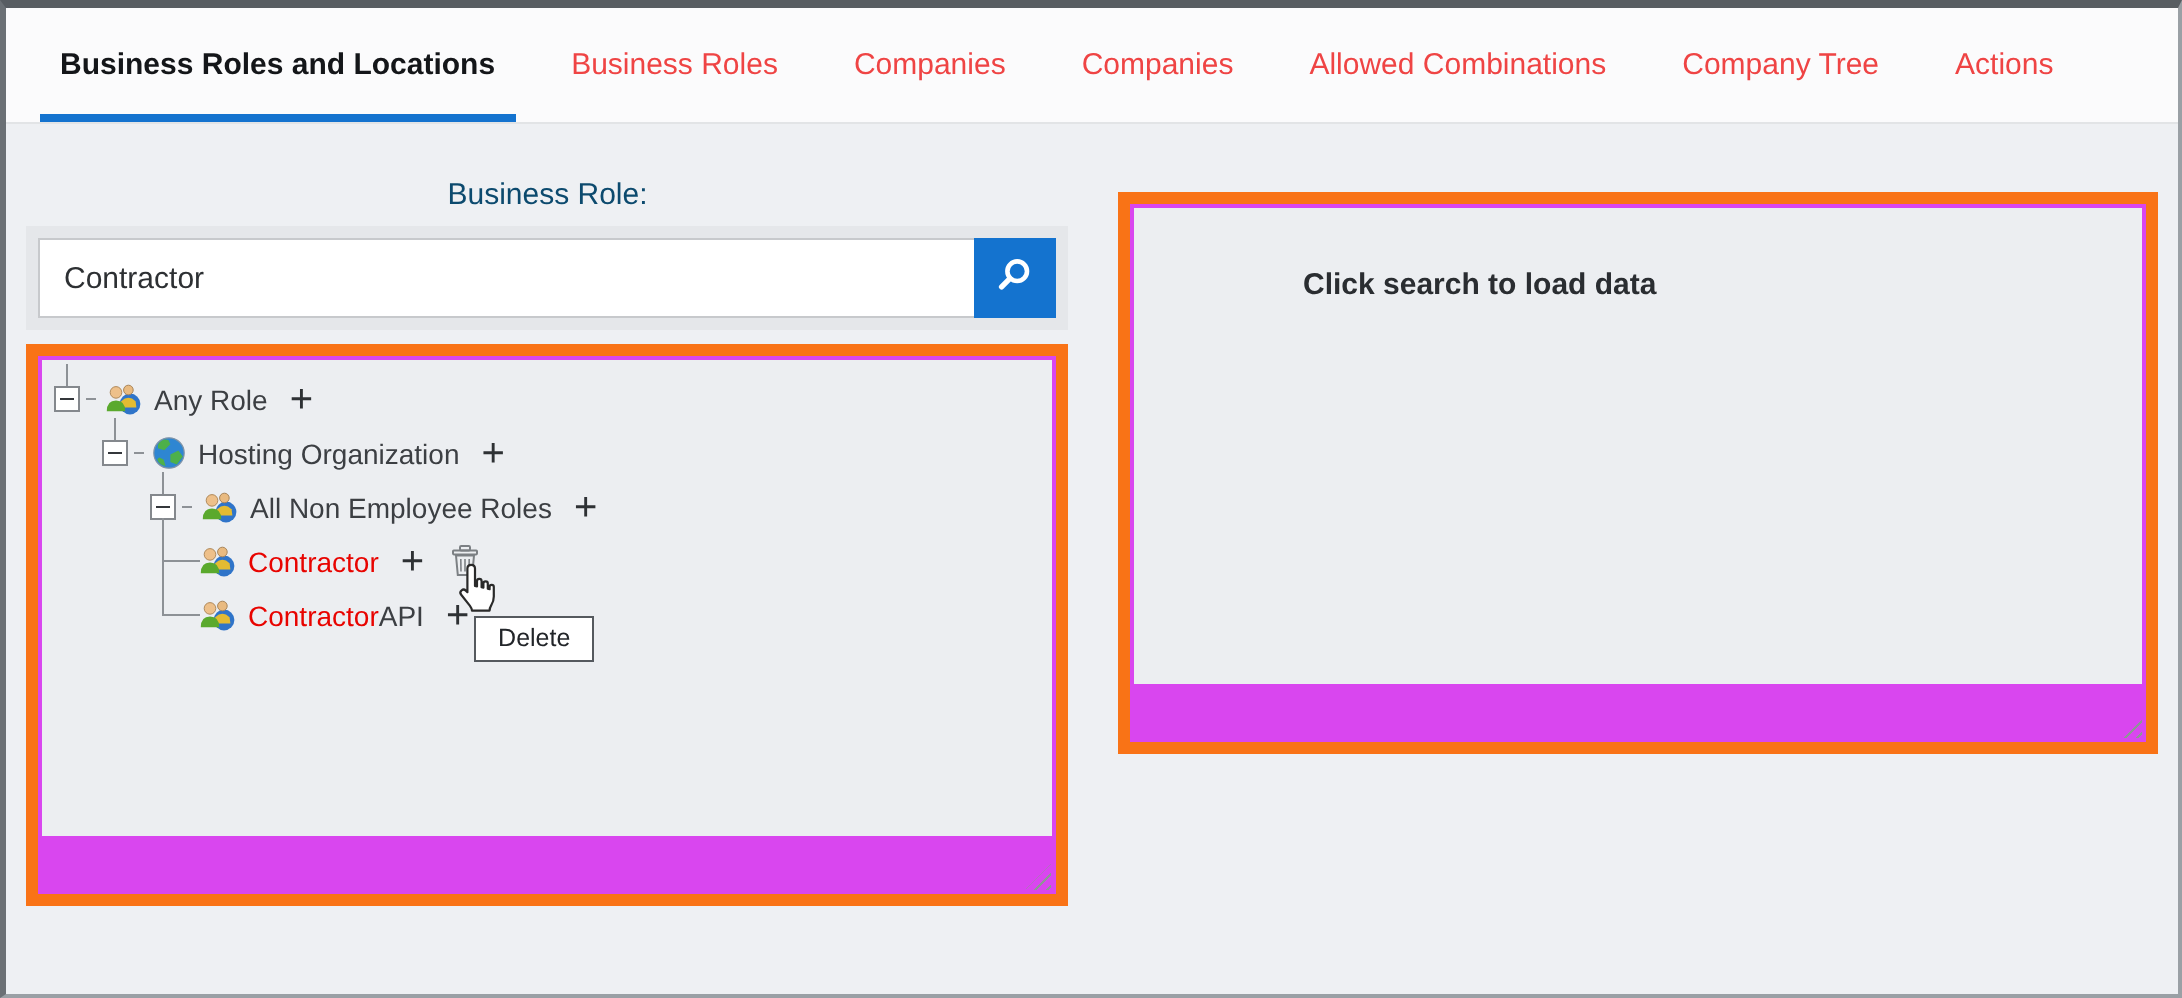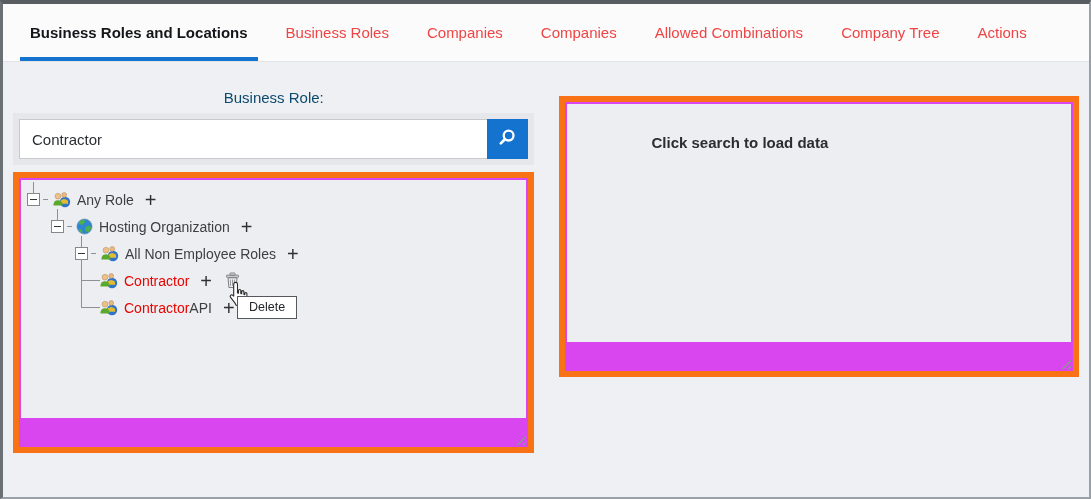--- a/index.html
+++ b/index.html
@@ -73,21 +73,21 @@
   .nicon{display:inline-flex;margin-right:6px;flex:none;}
   .nlabel{color:#3c3f43;cursor:default;}
   .nlabel .match{color:#e80400;}
   .plus{
     font-size:20px;line-height:18px;color:#2e3134;margin-left:11px;cursor:pointer;
     font-weight:400;flex:none;
   }
   .trashwrap{position:relative;margin-left:13px;display:inline-flex;z-index:5;cursor:pointer;}
   .cursorwrap{position:absolute;left:2px;top:9px;pointer-events:none;}
   .tooltip{
-    position:absolute;left:12px;top:24px;background:#fff;border:1px solid #55595e;
+    position:absolute;left:12px;top:36px;background:#fff;border:1px solid #55595e;
     padding:3px 11px 4px;font-size:12.5px;color:#222529;white-space:nowrap;
   }
 
   
   .empty-msg{padding:30px 0 0 63px;font-size:15px;font-weight:bold;color:#2a2d31;margin-left:22px;}
 </style>
 </head>
 <body>
 
 <div class="window">

